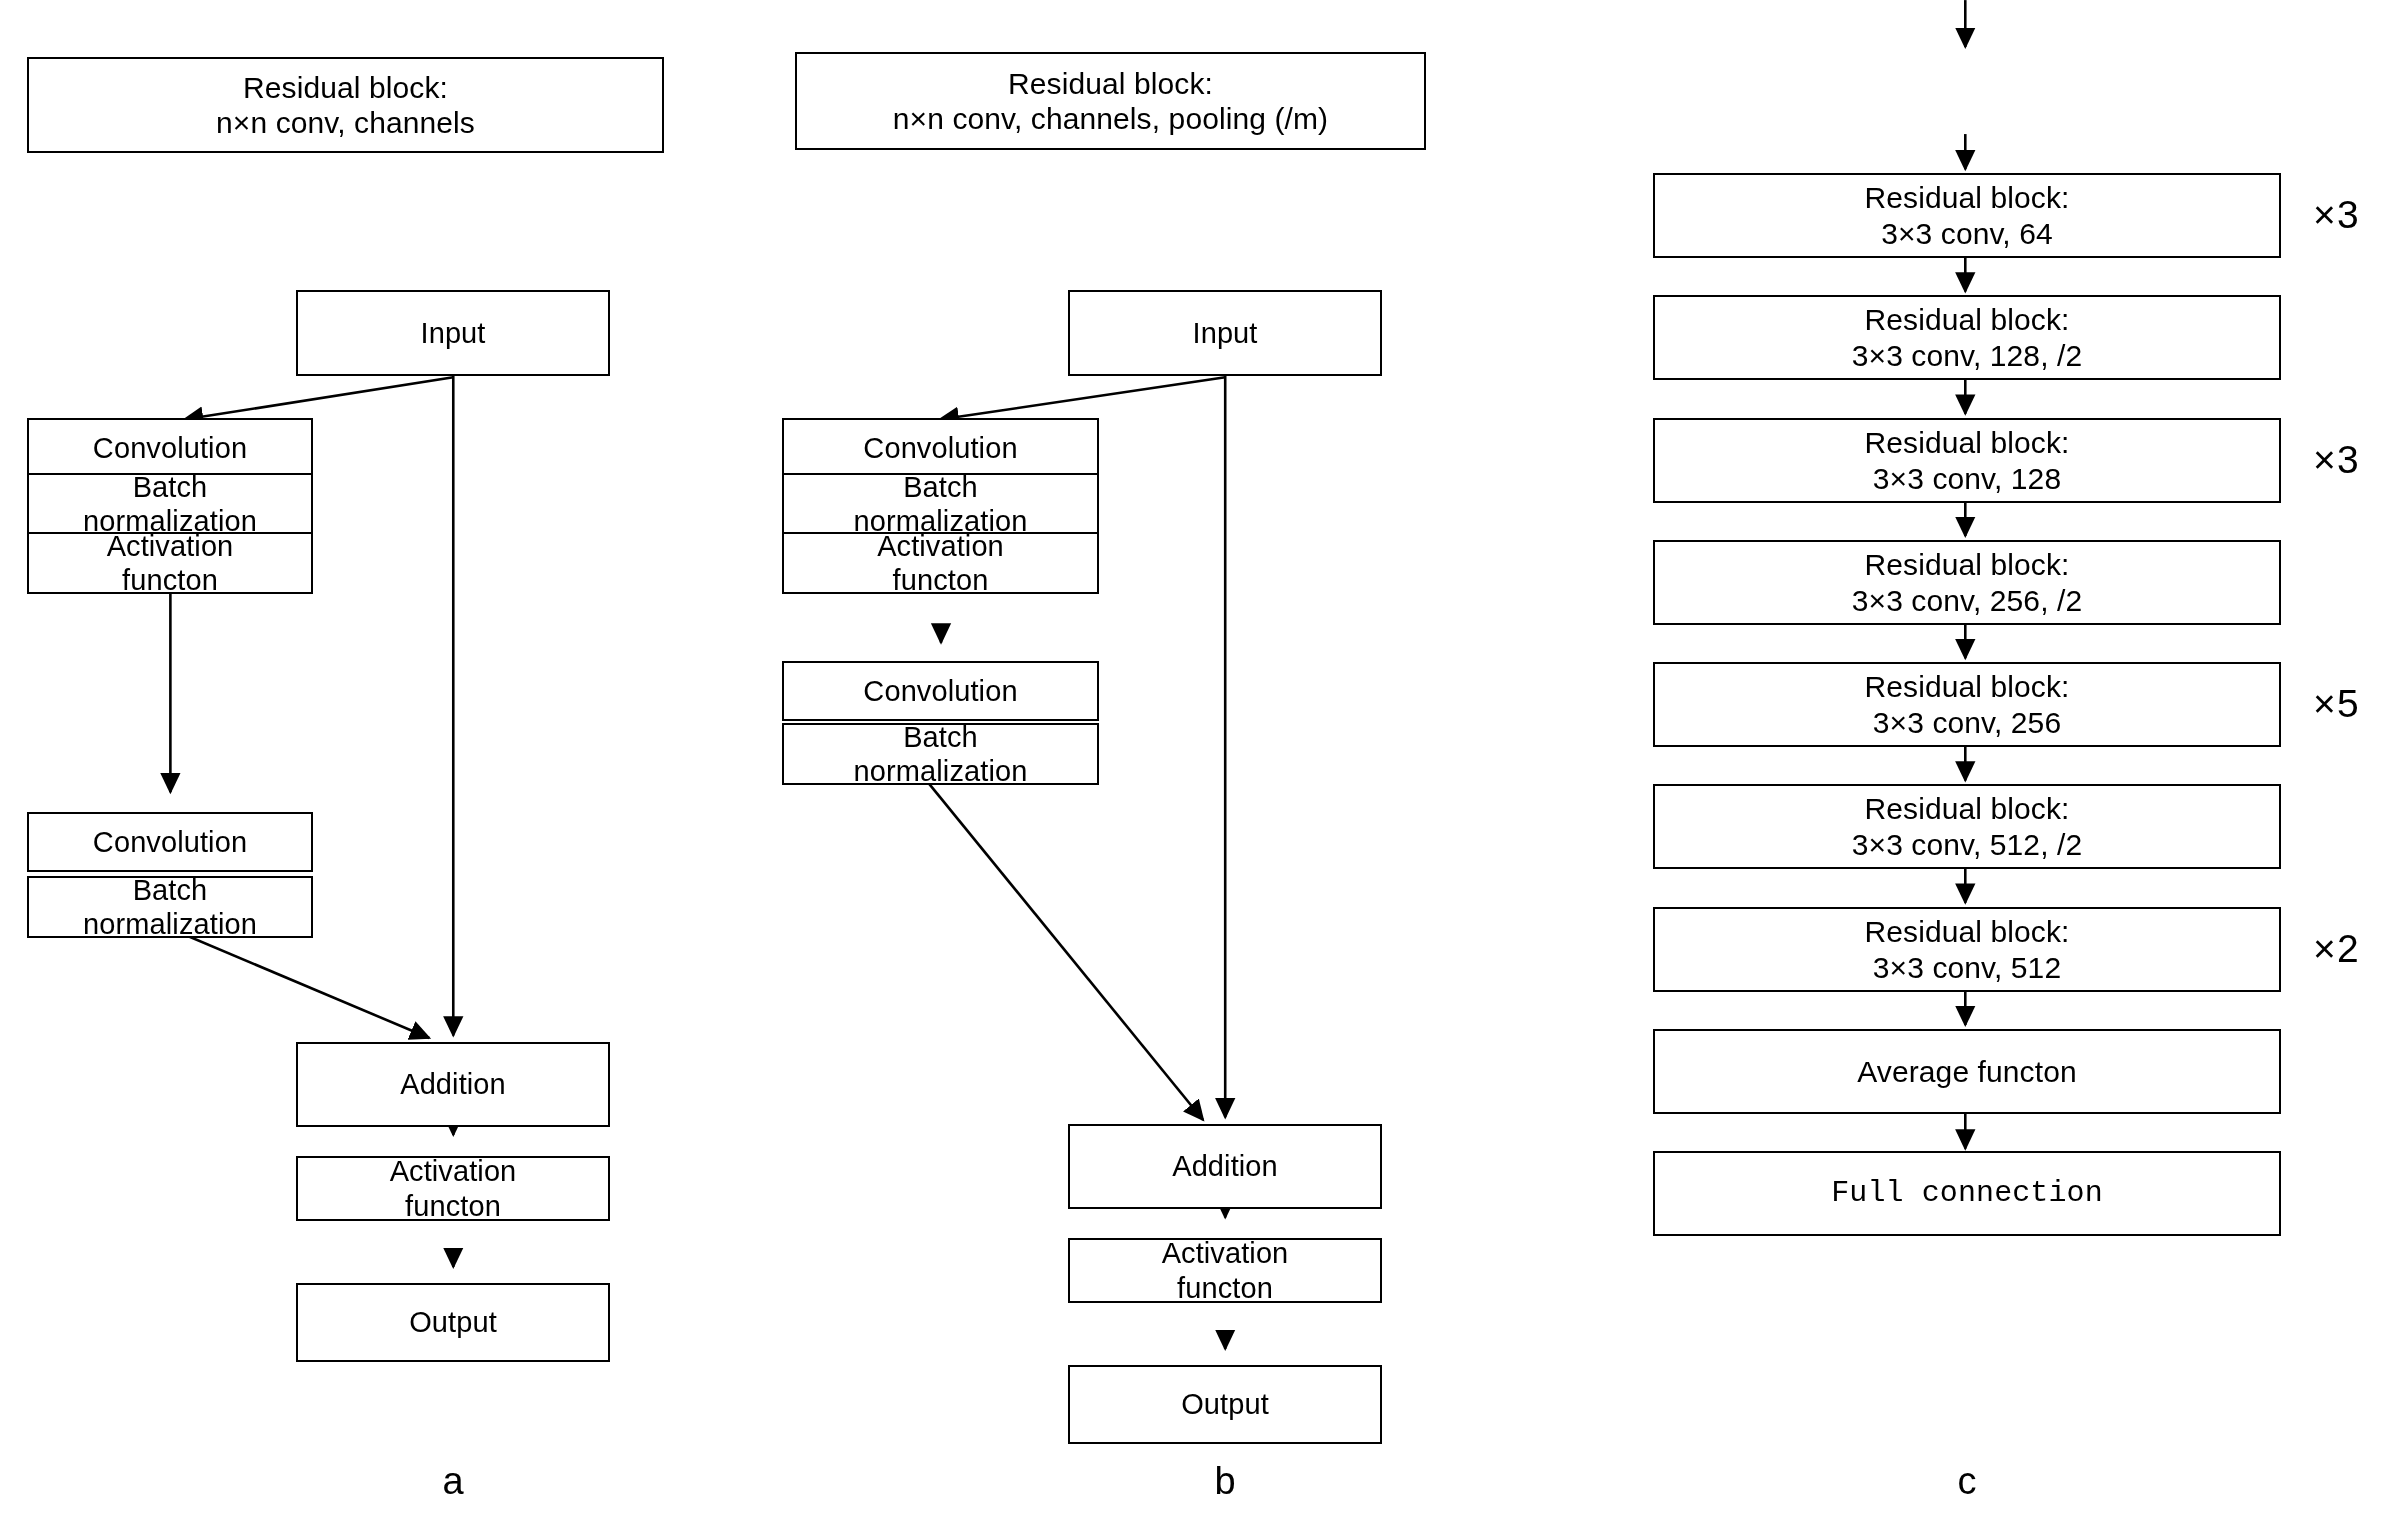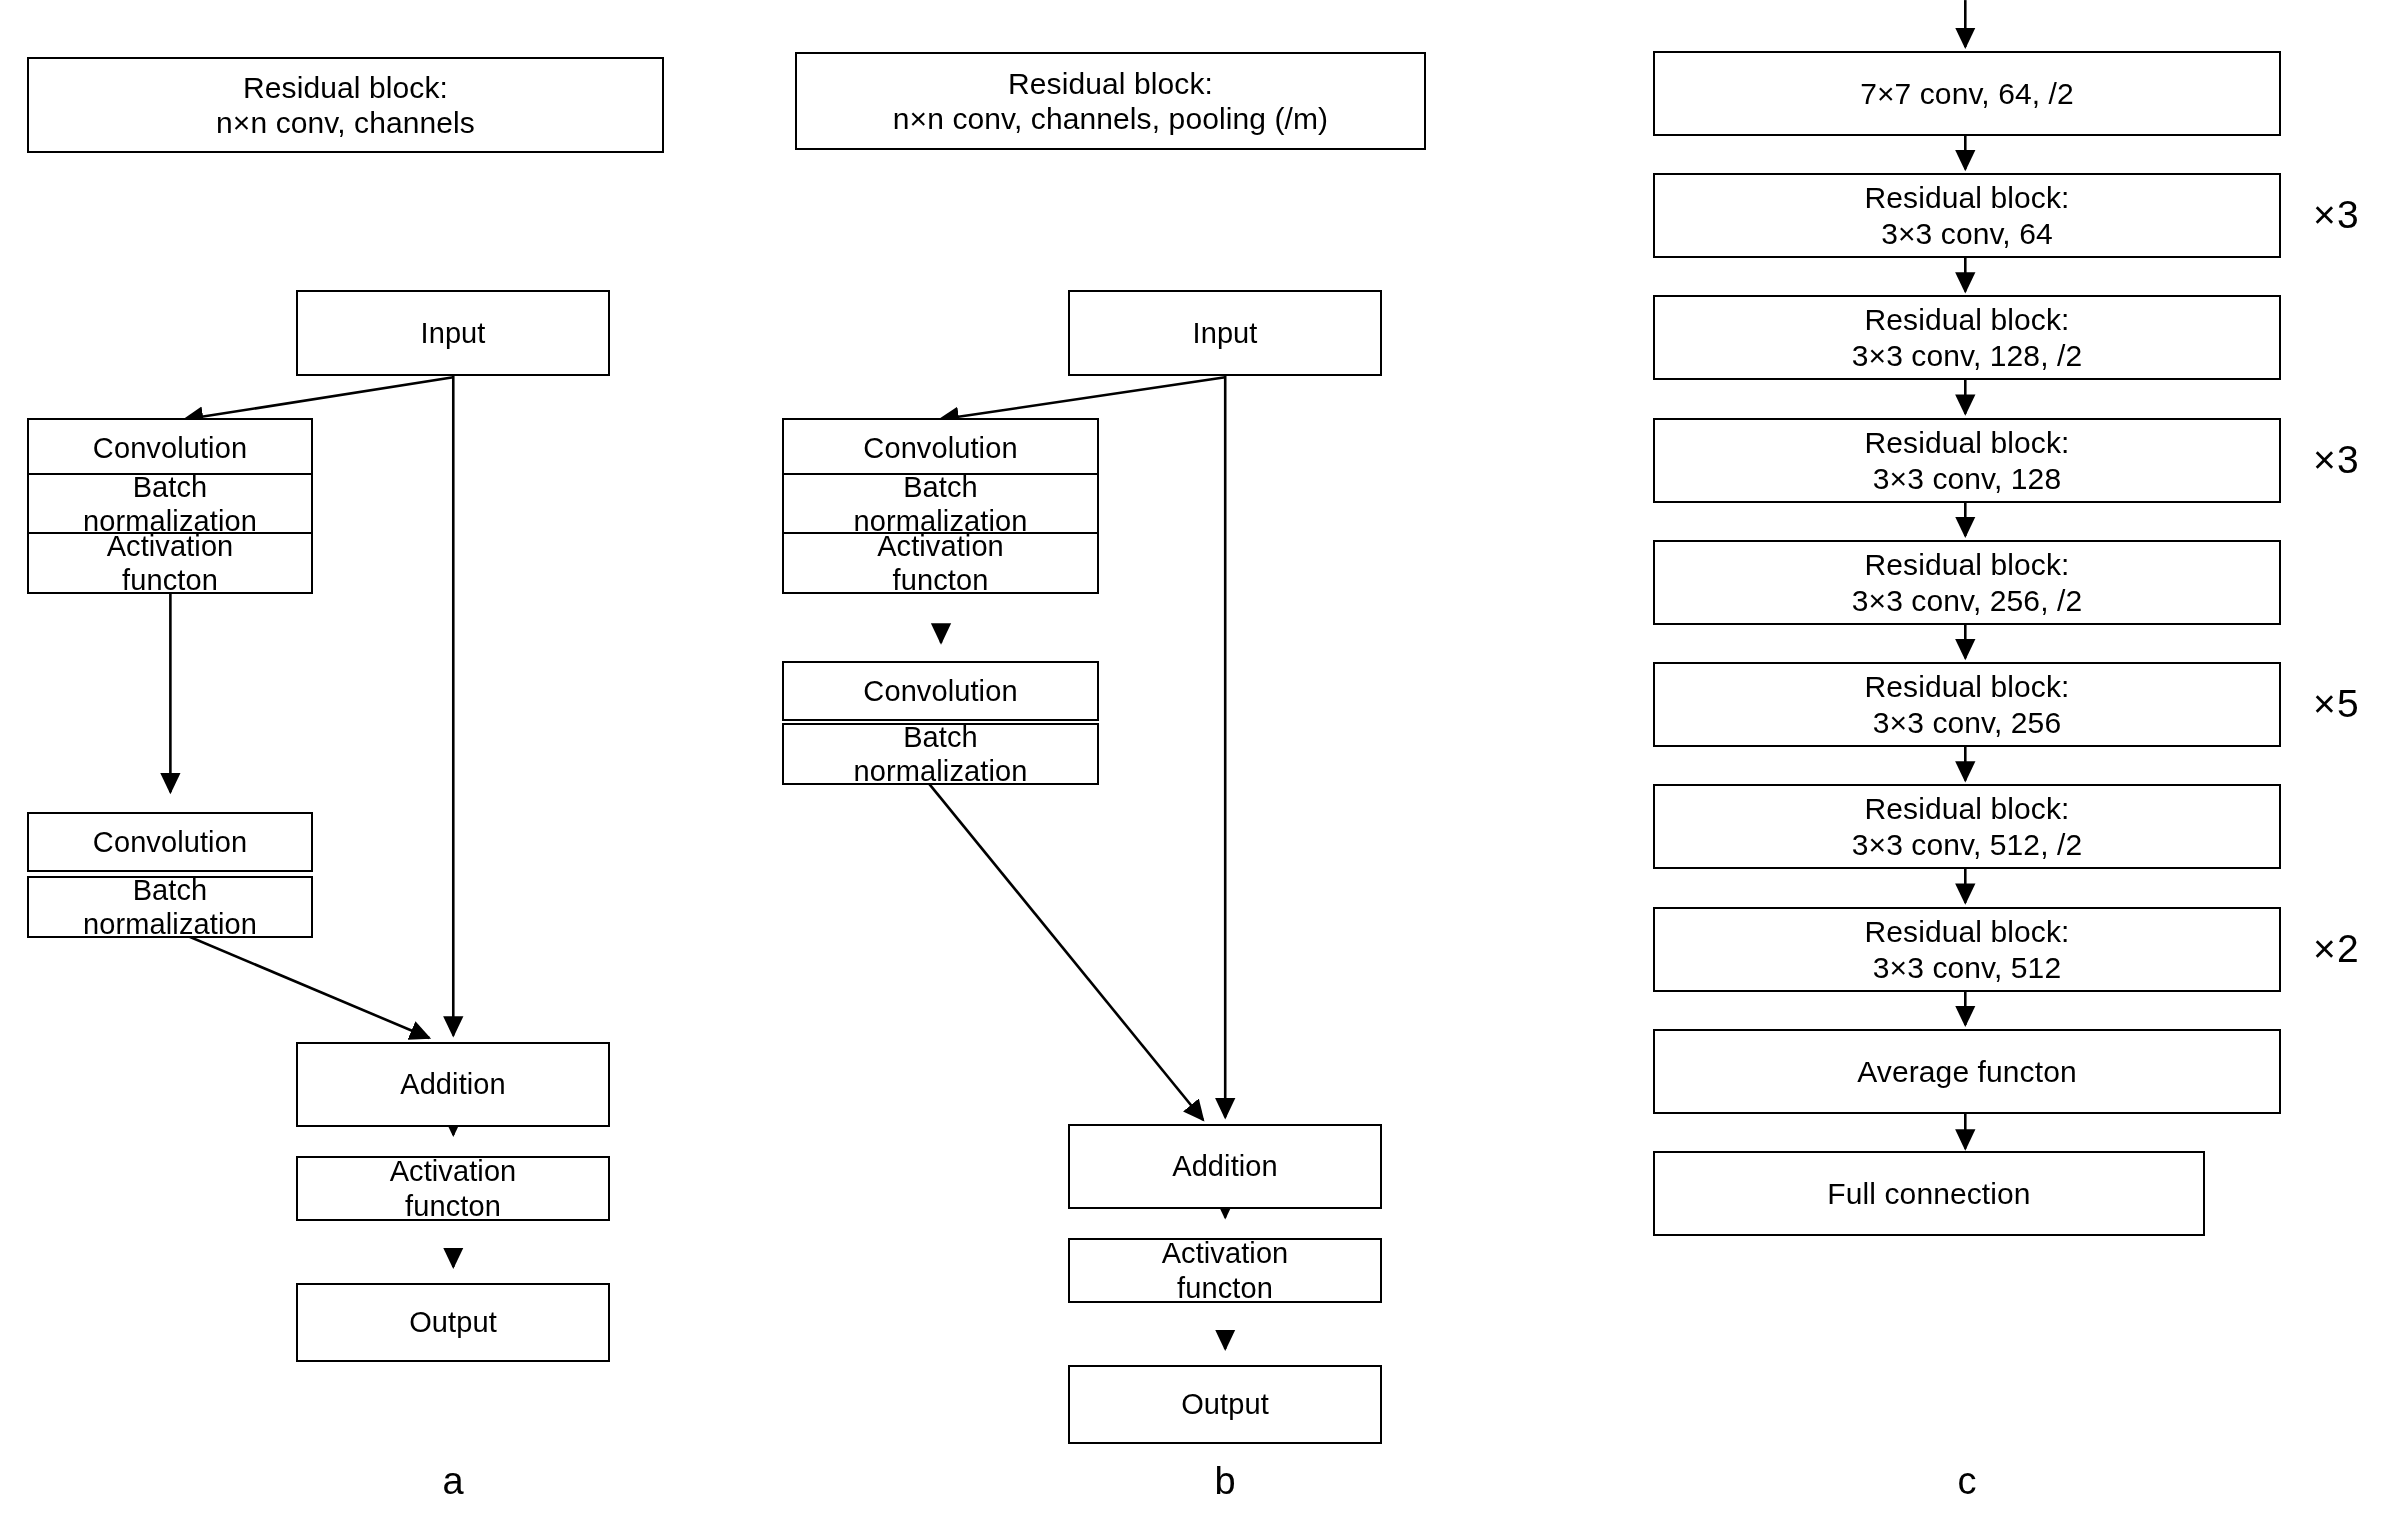--- a/index.html
+++ b/index.html
@@ -132,21 +132,20 @@
 
   <div class="node" style="left:1068px;top:1124px;width:314px;height:85px;">Addition</div>
 
   <div class="node" style="left:1068px;top:1238px;width:314px;height:65px;">Activation
 functon</div>
 
   <div class="node" style="left:1068px;top:1365px;width:314px;height:79px;">Output</div>
 
   <div class="panel-label" style="left:1068px;top:1462px;width:314px;">b</div>
 
-  <div class="node col-c" style="left:1653px;top:51px;width:628px;height:85px;">7×7 conv, 64, /2</div>
 
   <div class="node col-c" style="left:1653px;top:173px;width:628px;height:85px;">Residual block:
 3×3 conv, 64</div>
   <div class="mult" style="left:2313px;top:195px;">×3</div>
 
   <div class="node col-c" style="left:1653px;top:295px;width:628px;height:85px;">Residual block:
 3×3 conv, 128, /2</div>
 
   <div class="node col-c" style="left:1653px;top:418px;width:628px;height:85px;">Residual block:
 3×3 conv, 128</div>
@@ -161,18 +160,18 @@
 
   <div class="node col-c" style="left:1653px;top:784px;width:628px;height:85px;">Residual block:
 3×3 conv, 512, /2</div>
 
   <div class="node col-c" style="left:1653px;top:907px;width:628px;height:85px;">Residual block:
 3×3 conv, 512</div>
   <div class="mult" style="left:2313px;top:929px;">×2</div>
 
   <div class="node col-c" style="left:1653px;top:1029px;width:628px;height:85px;">Average functon</div>
 
-  <div class="node col-c" style="left:1653px;top:1151px;width:552px;height:85px;">Full connection</div>
+  <div class="node col-c" style="left:1653px;top:1151px;width:628px;height:85px;font-family:Liberation Mono, monospace;">Full connection</div>
 
   <div class="panel-label" style="left:1653px;top:1462px;width:628px;">c</div>
 
 </div>
 
 
 </body></html>

